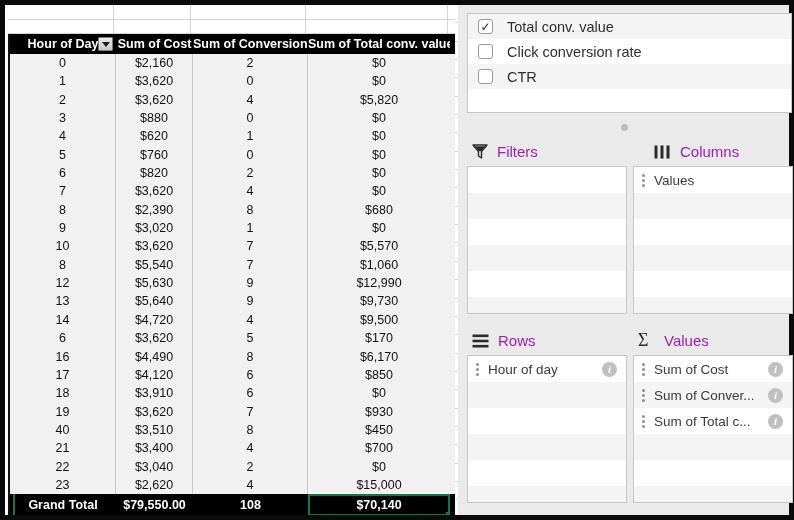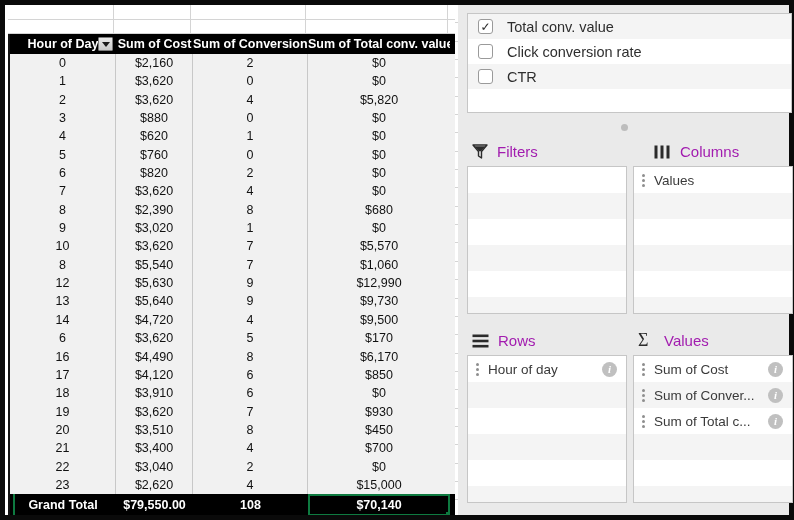--- a/index.html
+++ b/index.html
@@ -332,21 +332,21 @@
             <div class="data-cell c2">6</div>
             <div class="data-cell c3">$0</div>
           </div>
           <div class="data-row">
             <div class="data-cell c0">19</div>
             <div class="data-cell c1">$3,620</div>
             <div class="data-cell c2">7</div>
             <div class="data-cell c3">$930</div>
           </div>
           <div class="data-row">
-            <div class="data-cell c0">20</div>
+            <div class="data-cell c0">40</div>
             <div class="data-cell c1">$3,510</div>
             <div class="data-cell c2">8</div>
             <div class="data-cell c3">$450</div>
           </div>
           <div class="data-row">
             <div class="data-cell c0">21</div>
             <div class="data-cell c1">$3,400</div>
             <div class="data-cell c2">4</div>
             <div class="data-cell c3">$700</div>
           </div>

